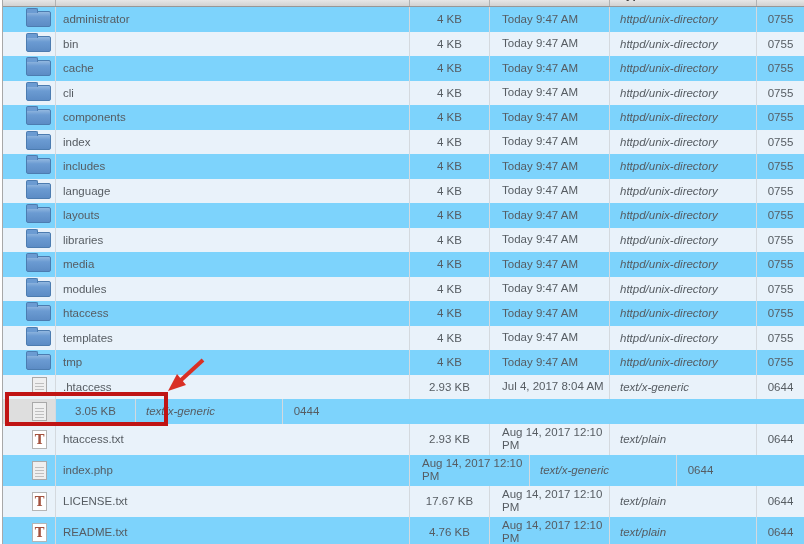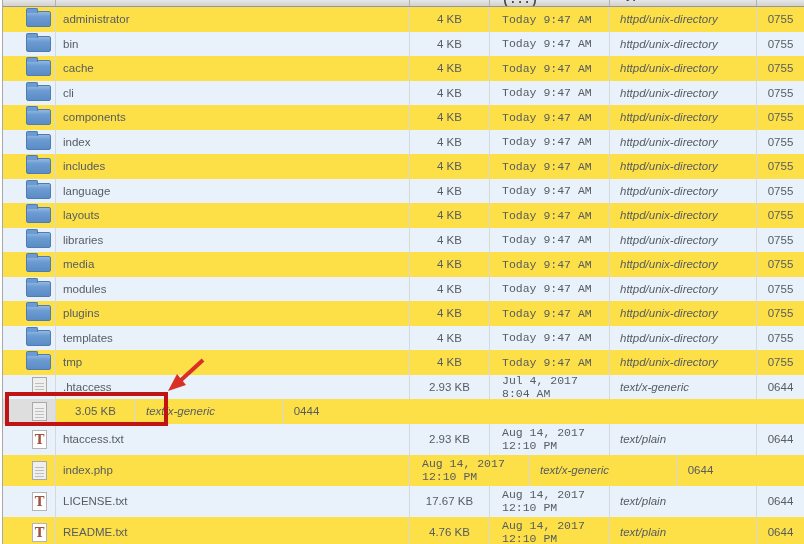--- a/index.html
+++ b/index.html
@@ -8,30 +8,30 @@
   .viewport { position:relative; width:804px; height:544px; overflow:hidden; background:#fff; }
 
   .table { position:absolute; left:2px; top:0; width:802px; border-left:1px solid #a8a8a8; }
 
   
   .header { position:relative; height:7px; overflow:hidden; background:linear-gradient(#e6e6e6,#d2d2d2); border-bottom:1px solid #979797; }
   .header-row { position:absolute; top:-19px; left:0; height:25px; display:flex; width:100%; }
   .hcell { height:25px; display:flex; align-items:center; padding-left:7px; font-size:12px; font-weight:bold; color:#444; border-right:1px solid #b2b2b2; }
 
   .rows { width:100%; }
-  .row { display:flex; width:100%; background:#fde047; }
+  .row { display:flex; width:100%; background:#7dd3fc; }
   .row:nth-child(even) { background:#e9f2fa; }
   .row.normal { height:24.5px; }
   .row.tall { height:31px; }
 
   .cell { display:flex; align-items:center; border-right:1px solid #d4d9de; overflow:hidden; }
   .c-icon { width:53px; justify-content:flex-end; }
   .c-name { width:354px; padding-left:7px; }
   .c-size { width:80px; justify-content:center; text-align:center; }
-  .c-date { width:120px; padding-left:12px; line-height:13px;font-family:Liberation Mono, monospace; }
+  .c-date { width:120px; padding-left:12px; line-height:13px; }
   .c-type { width:147px; padding-left:10px;font-style:italic; }
   .c-perm { width:47px; justify-content:center; border-right:none; }
 
   
   .row.selected .c-icon { background:#dedede; }
   .row.selected .c-name { background:linear-gradient(to right,#d6d6d6 0,#d6d6d6 109px,#ffffff 109px); }
 
   
   .icon { flex:none; }
   .icon-folder { position:relative; width:25px; height:16px; margin-right:4px;
@@ -188,21 +188,21 @@
     <div class="cell c-name">modules</div>
     <div class="cell c-size">4 KB</div>
     <div class="cell c-date">Today 9:47 AM</div>
     <div class="cell c-type">httpd/unix-directory</div>
     <div class="cell c-perm">0755</div>
   </div>
         <div class="row normal">
     <div class="cell c-icon">
             <div class="icon icon-folder"></div>
           </div>
-    <div class="cell c-name">plugins</div>
+    <div class="cell c-name">htaccess</div>
     <div class="cell c-size">4 KB</div>
     <div class="cell c-date">Today 9:47 AM</div>
     <div class="cell c-type">httpd/unix-directory</div>
     <div class="cell c-perm">0755</div>
   </div>
         <div class="row normal">
     <div class="cell c-icon">
             <div class="icon icon-folder"></div>
           </div>
     <div class="cell c-name">templates</div>

